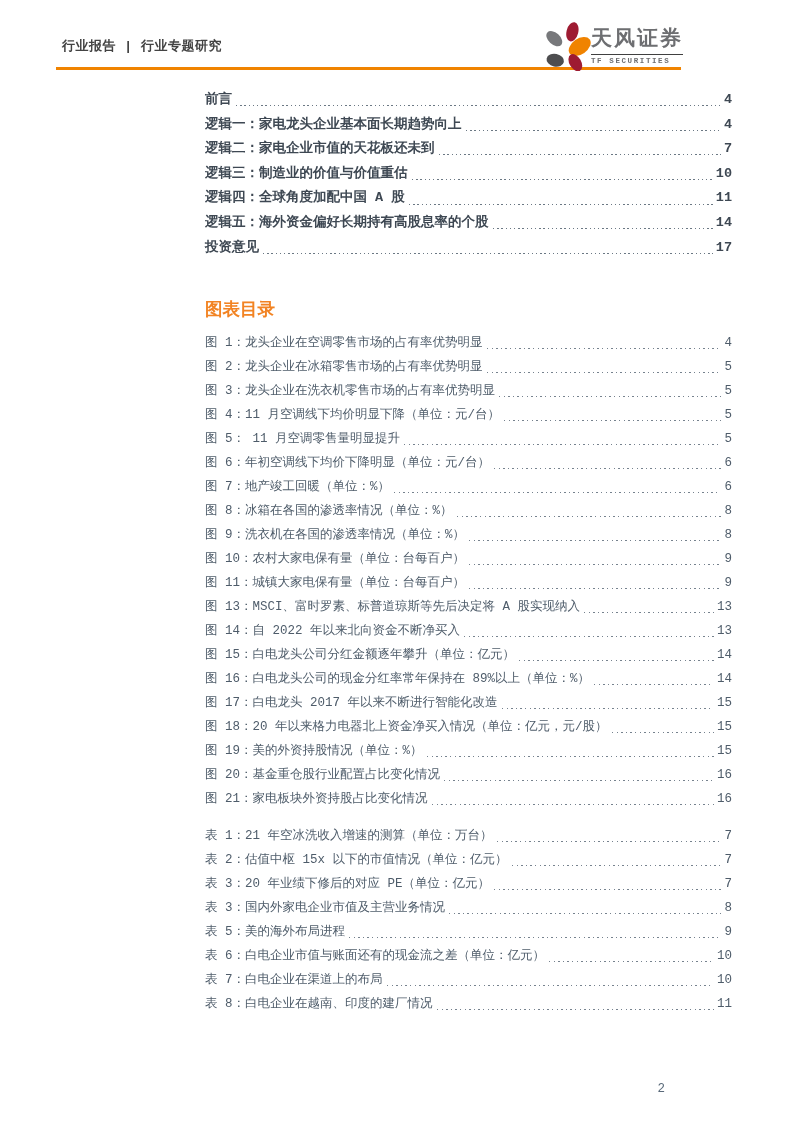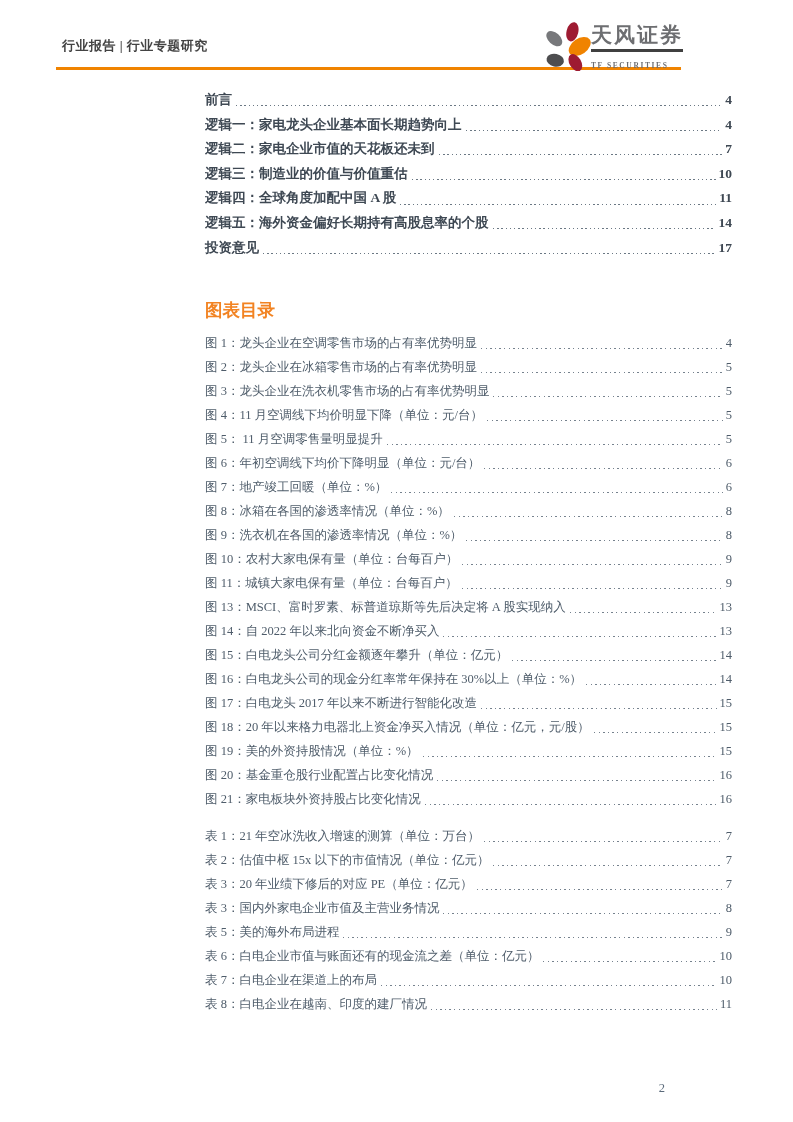--- a/index.html
+++ b/index.html
@@ -1,21 +1,21 @@
 <!DOCTYPE html>
 <html><head>
 <meta charset="utf-8">
 <style>
   html, body { margin: 0; padding: 0; background: #ffffff; }
   .page {
     position: relative;
     width: 736px;
     height: 1122px;
     background: #ffffff;
-    font-family: Liberation Serif, serif;
+    font-family: Liberation Mono, monospace;
     overflow: hidden;
   }
 
   
   .header {
     position: absolute;
     left: 56px;
     right: 55px;
     top: 0;
     height: 67px;
@@ -44,22 +44,22 @@
   .logo-cn {
     font-size: 21px;
     color: #6d6e71;
     letter-spacing: 2px;
     font-weight: bold;
     line-height: 24px;
     white-space: nowrap;
   }
   .logo-en {
     margin-top: 2px;
-    padding-top: 9px;
-    border-top: 3px solid #404040;
+    padding-top: 2px;
+    border-top: 1px solid #404040;
     font-size: 7.5px;
     color: #6d6e71;
     letter-spacing: 1.6px;
     font-weight: bold;
     white-space: nowrap;
   }
 
   
   .content {
     position: absolute;
@@ -270,21 +270,21 @@
             <span class="pagenum">13</span>
           </div>
 
           <div class="entry">
             <span class="label">图 15：白电龙头公司分红金额逐年攀升（单位：亿元）</span>
             <span class="dots"></span>
             <span class="pagenum">14</span>
           </div>
 
           <div class="entry">
-            <span class="label">图 16：白电龙头公司的现金分红率常年保持在 30%以上（单位：%）</span>
+            <span class="label">图 16：白电龙头公司的现金分红率常年保持在 89%以上（单位：%）</span>
             <span class="dots"></span>
             <span class="pagenum">14</span>
           </div>
 
           <div class="entry">
             <span class="label">图 17：白电龙头 2017 年以来不断进行智能化改造</span>
             <span class="dots"></span>
             <span class="pagenum">15</span>
           </div>
 

